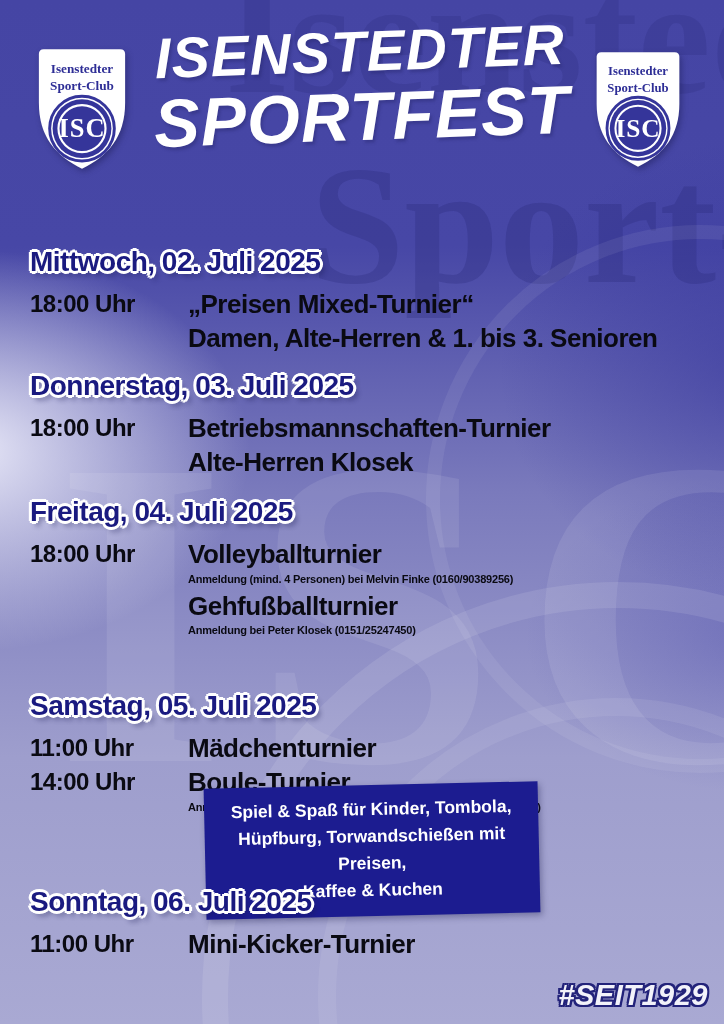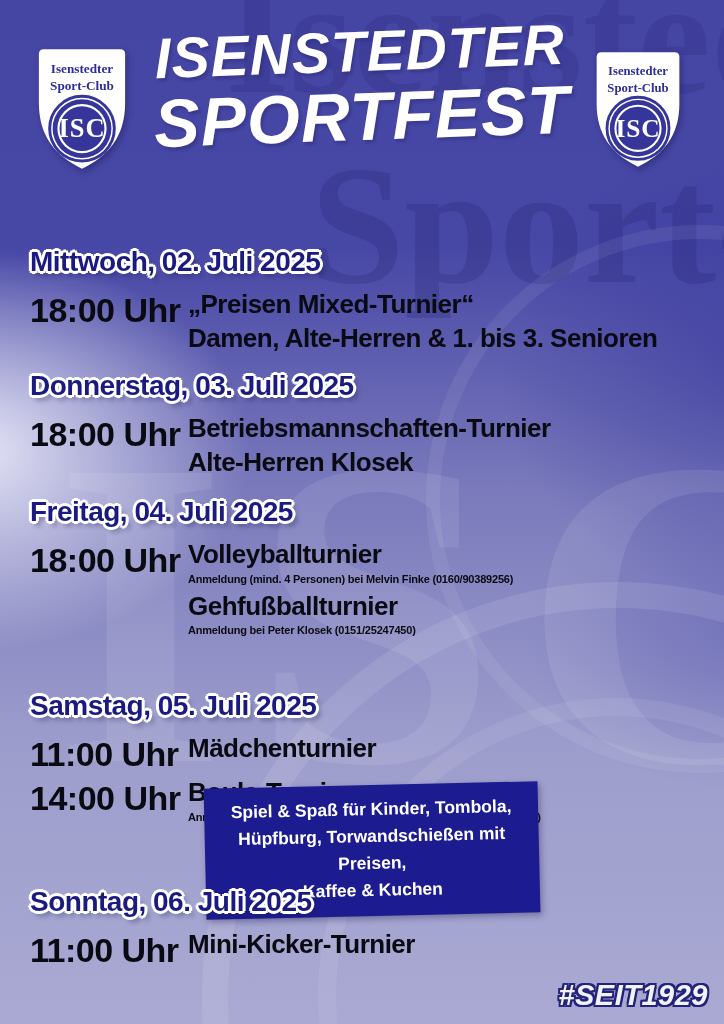--- a/index.html
+++ b/index.html
@@ -39,21 +39,21 @@
   .title-line2{font-size:68px;}
   
   .section{position:absolute;z-index:2;left:30px;right:16px;}
   .sec0{top:246px;} .sec1{top:370px;} .sec2{top:496px;} .sec3{top:650px;margin-top:40px;} .sec4{top:886px;}
   .day{font-size:28px;font-weight:bold;color:#1a1a80;letter-spacing:-0.5px;margin-bottom:10px;
       text-shadow:
         -2px -2px 0 #fff, 2px -2px 0 #fff, -2px 2px 0 #fff, 2px 2px 0 #fff,
         -3px 0 0 #fff, 3px 0 0 #fff, 0 -3px 0 #fff, 0 3px 0 #fff,
         4px 5px 5px rgba(25,25,80,0.45);}
   .row{display:flex;align-items:flex-start;}
-  .time{flex:0 0 158px;font-size:34px;font-weight:bold;color:#0a0a12;line-height:1.3;
+  .time{flex:0 0 158px;font-size:24px;font-weight:bold;color:#0a0a12;line-height:1.3;
       letter-spacing:-0.5px;}
   .evt{flex:1;}
   .main{font-size:26px;font-weight:bold;color:#0a0a12;line-height:1.3;letter-spacing:-0.5px;}
   .note{font-size:11px;font-weight:bold;color:#0a0a12;line-height:1.25;
       letter-spacing:-0.2px;margin:1px 0 3px;}
   
   .info-box{position:absolute;z-index:2;left:205px;top:785px;width:318px;
       background:#1c1c90;color:#ffffff;text-align:center;padding:11px 8px;
       transform:rotate(-1.3deg);box-shadow:2px 3px 6px rgba(20,20,70,0.35);}
   .info-line{font-size:17.5px;font-weight:bold;line-height:1.55;}

